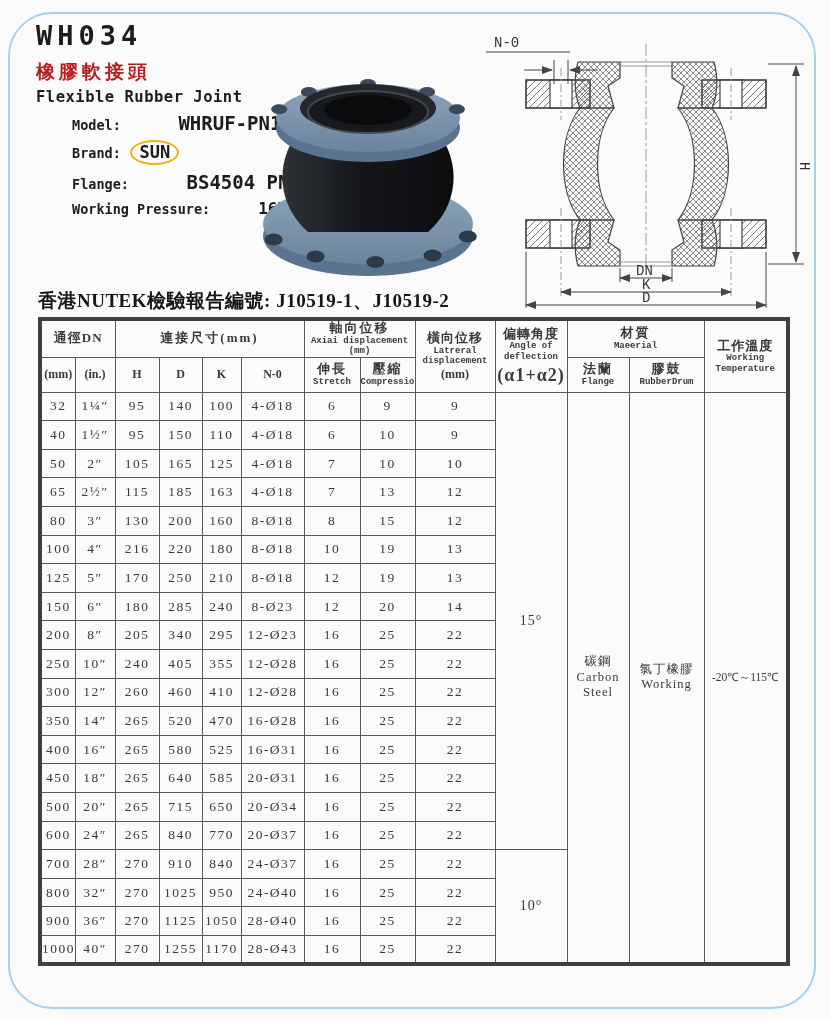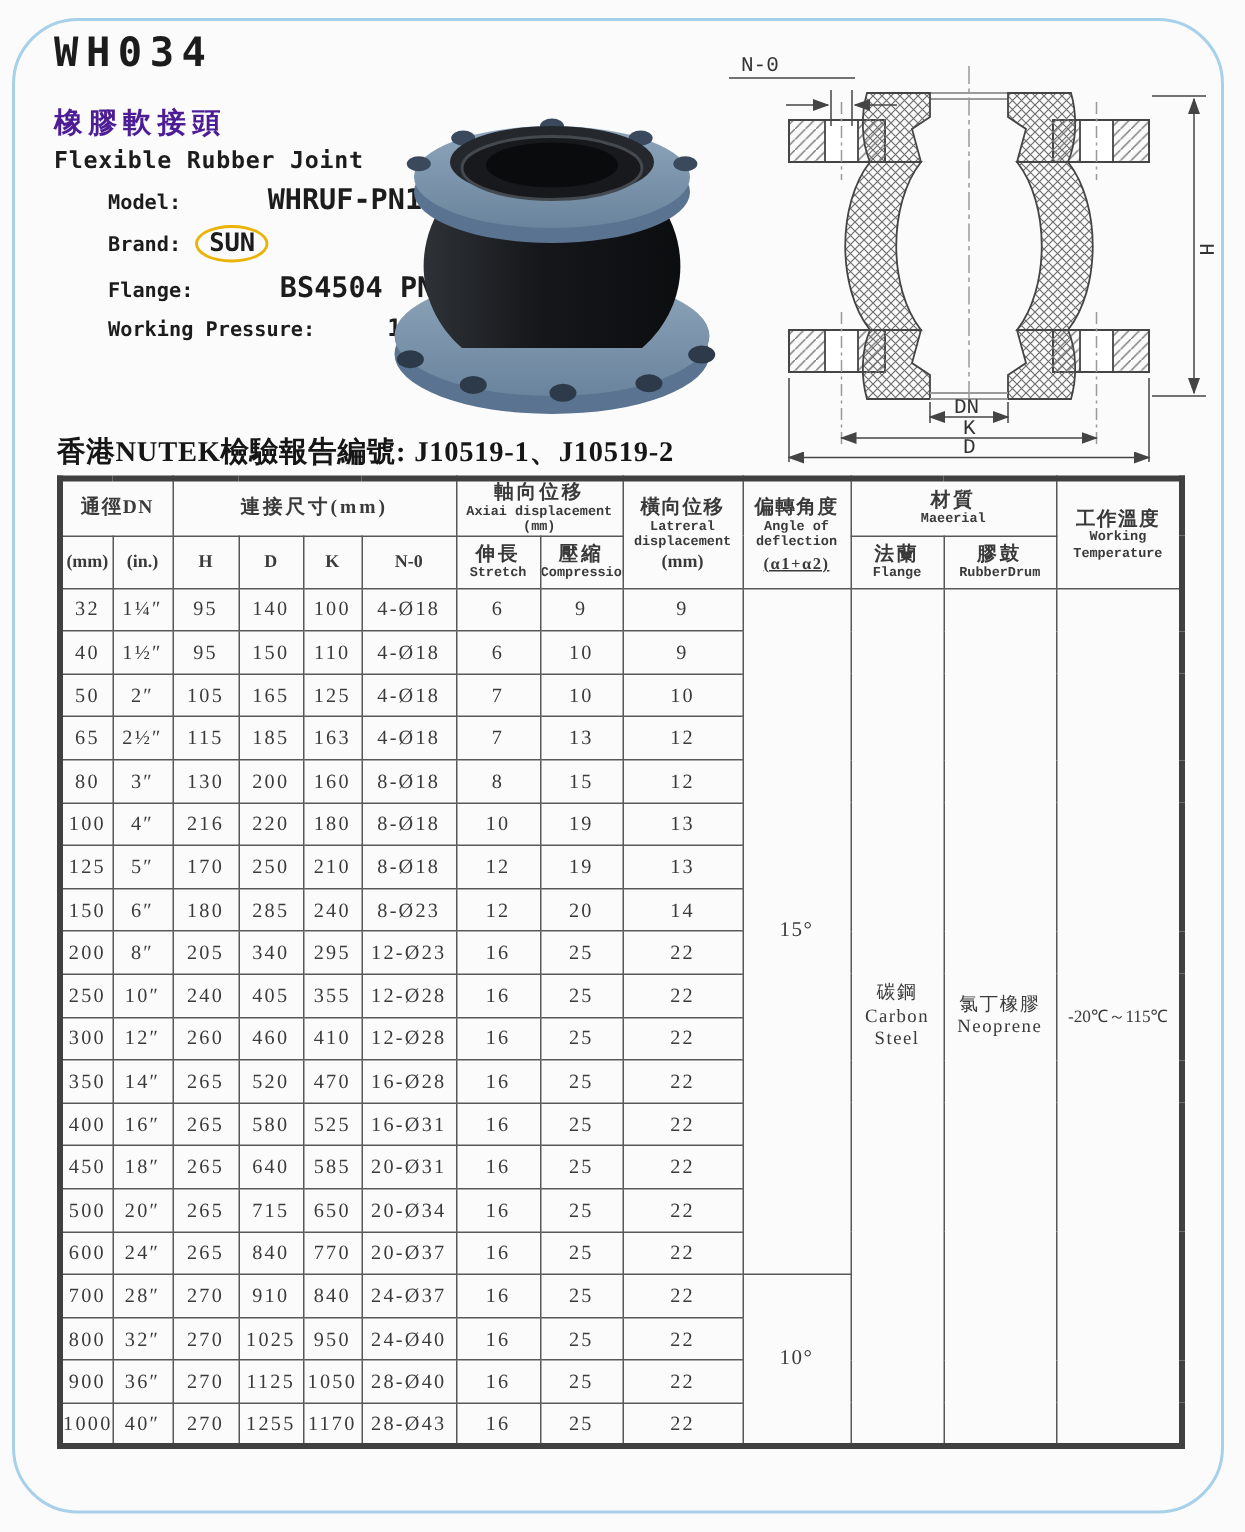--- a/index.html
+++ b/index.html
@@ -11,21 +11,21 @@
     position:absolute;left:8px;top:12px;width:808px;height:997px;
     border:2px solid #a7d0ea;border-radius:44px;box-sizing:border-box;
     pointer-events:none;
   }
   
   .product-info{position:absolute;left:36px;top:20px;width:238px;}
   .product-code{
     font-family:"DejaVu Sans Mono", monospace;font-weight:bold;
     font-size:27px;letter-spacing:5px;color:#1c1c1c;
   }
-  .product-name-cn{font-size:19px;font-weight:bold;letter-spacing:4px;margin-top:18px;color:#4c1d95;}
+  .product-name-cn{font-size:19px;font-weight:bold;letter-spacing:4px;margin-top:8px;color:#b91c1c;}
   .product-name-en{
     font-family:"DejaVu Sans Mono", monospace;font-weight:bold;
     font-size:15.5px;letter-spacing:0.5px;margin-top:3px;color:#1c1c1c;
   }
   .spec-line{margin-top:6px;font-family:"DejaVu Sans Mono", monospace;color:#1c1c1c;white-space:nowrap;}
   .spec-label{font-size:13.5px;font-weight:bold;padding-left:36px;}
   .spec-value{font-size:19px;font-weight:bold;margin-left:48px;}
   .spec-value.small{font-size:16px;}
   .brand-oval{
     display:inline-block;border:2px solid #eab308;border-radius:50%;
@@ -50,21 +50,21 @@
   }
   thead tr.groups{height:37px;}
   thead tr.subs{height:35px;}
   tbody tr{height:28.6px;}
   th .cn{font-size:13px;letter-spacing:2px;line-height:1.15;}
   th .cn.tight{letter-spacing:1px;}
   th .en{
     font-family:"Liberation Mono", monospace;font-size:9px;letter-spacing:0;
     line-height:1.15;white-space:pre-line;
   }
-  th .formula{font-size:11px;letter-spacing:1px;margin-top:3px;text-decoration:underline;}
+  th .formula{font-size:18px;letter-spacing:1px;margin-top:3px;}
   th .unit{font-size:12px;letter-spacing:0;}
   tbody td{font-size:13.5px;letter-spacing:1.5px;}
   td.angle-cell{font-size:14px;letter-spacing:1px;}
   td.mat-cell{font-size:12.5px;letter-spacing:1px;white-space:pre-line;line-height:1.25;}
   td.temp-cell{font-size:11.5px;letter-spacing:0;}
 </style>
 </head>
 <body>
 
 <div class="page-border"></div>
@@ -324,21 +324,21 @@
         <td>100</td>
         <td>4-Ø18</td>
         <td>6</td>
         <td>9</td>
         <td>9</td>
         <td class="angle-cell" rowspan="16">15°</td>
         <td class="mat-cell" rowspan="20">碳鋼
 Carbon
 Steel</td>
         <td class="mat-cell" rowspan="20">氯丁橡膠
-Neoprene</td>
+Working</td>
         <td class="temp-cell" rowspan="20">-20℃～115℃</td>
       </tr>
       <tr>
         <td>40</td>
         <td>1½″</td>
         <td>95</td>
         <td>150</td>
         <td>110</td>
         <td>4-Ø18</td>
         <td>6</td>

